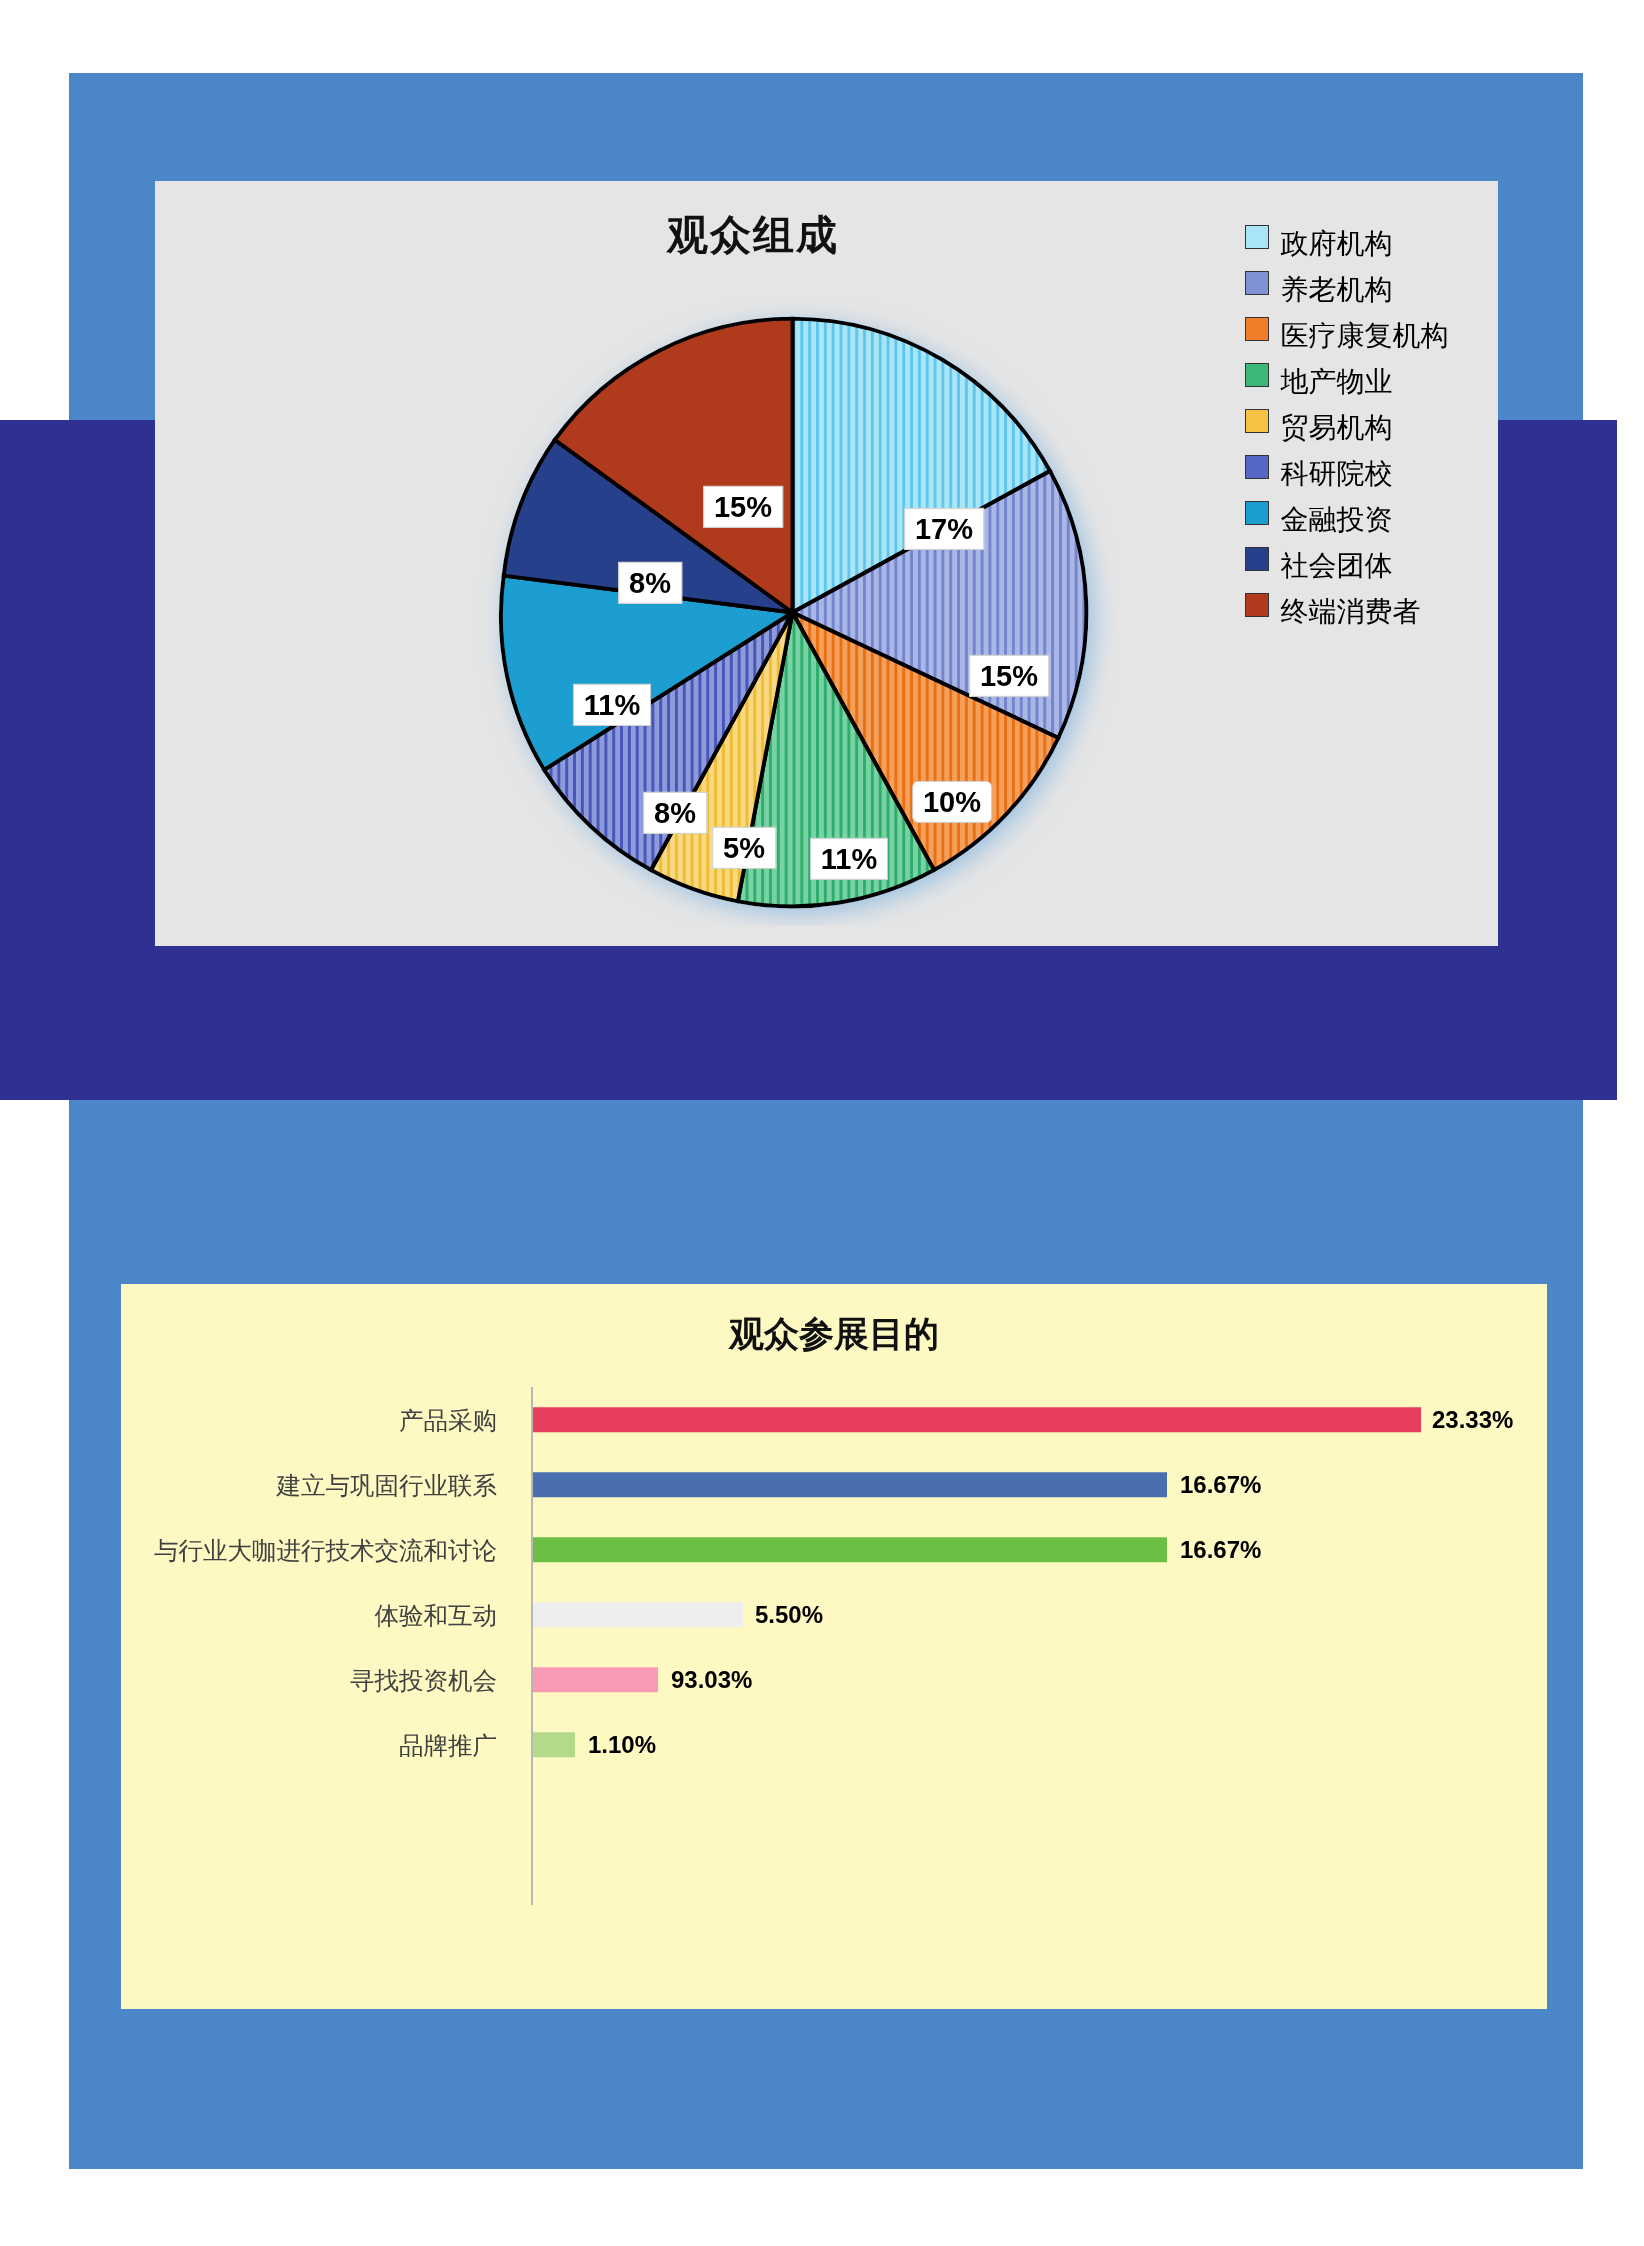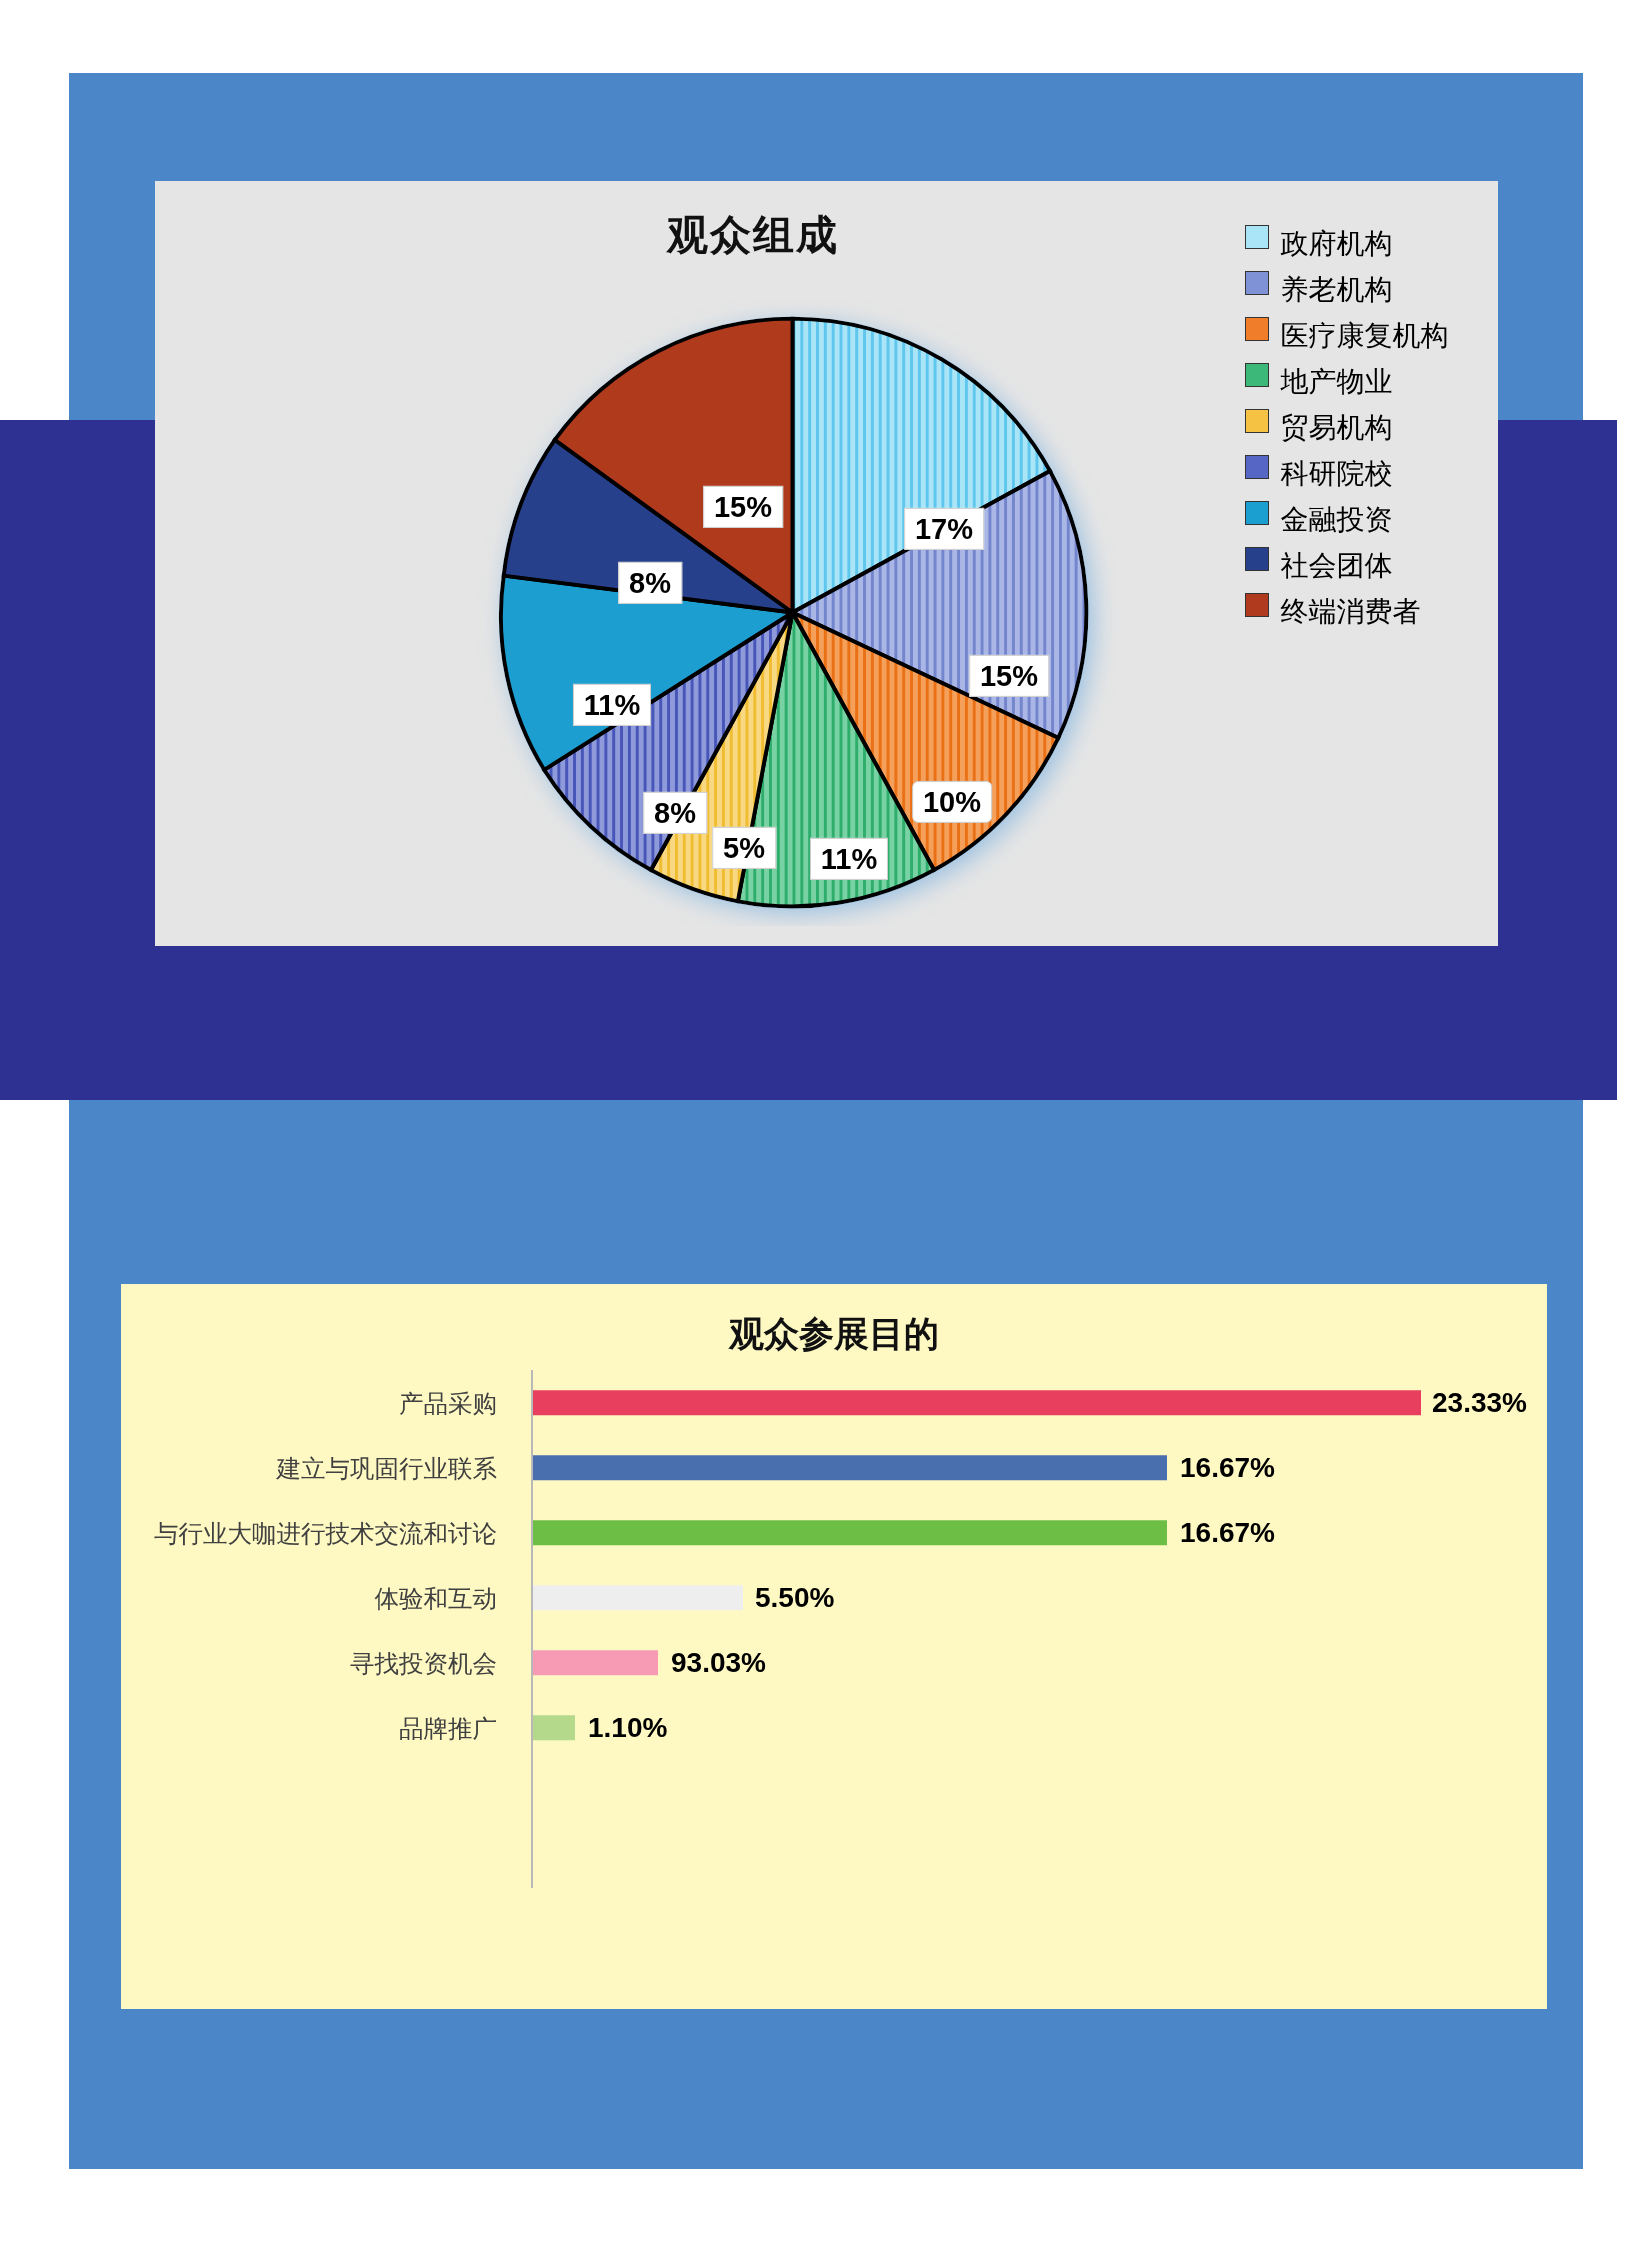--- a/index.html
+++ b/index.html
@@ -120,21 +120,21 @@
     width: 100%;
     text-align: center;
     font-size: 35px;
     font-weight: bold;
     color: #111111;
     font-family: "Liberation Serif", serif;
   }
   .bar-plot {
     position: absolute;
     left: 0;
-    top: 86px;
+    top: 103px;
     width: 100%;
     height: 588px;
   }
   .bar-row {
     position: relative;
     height: 65px;
   }
   .bar-cat {
     position: absolute;
     right: 1050px;
@@ -152,21 +152,21 @@
     transform: translateY(-50%);
     height: 25.5px;
   }
   .bar-fill {
     height: 25.5px;
   }
   .bar-val {
     position: absolute;
     top: 50%;
     transform: translateY(-50%);
-    font-size: 28px;
+    font-size: 24px;
     color: #000000;
     white-space: nowrap;
     font-weight: bold;
     font-family: "Liberation Sans", sans-serif;
   }
   .axis-line {
     position: absolute;
     left: 410px;
     top: 0;
     width: 2px;

